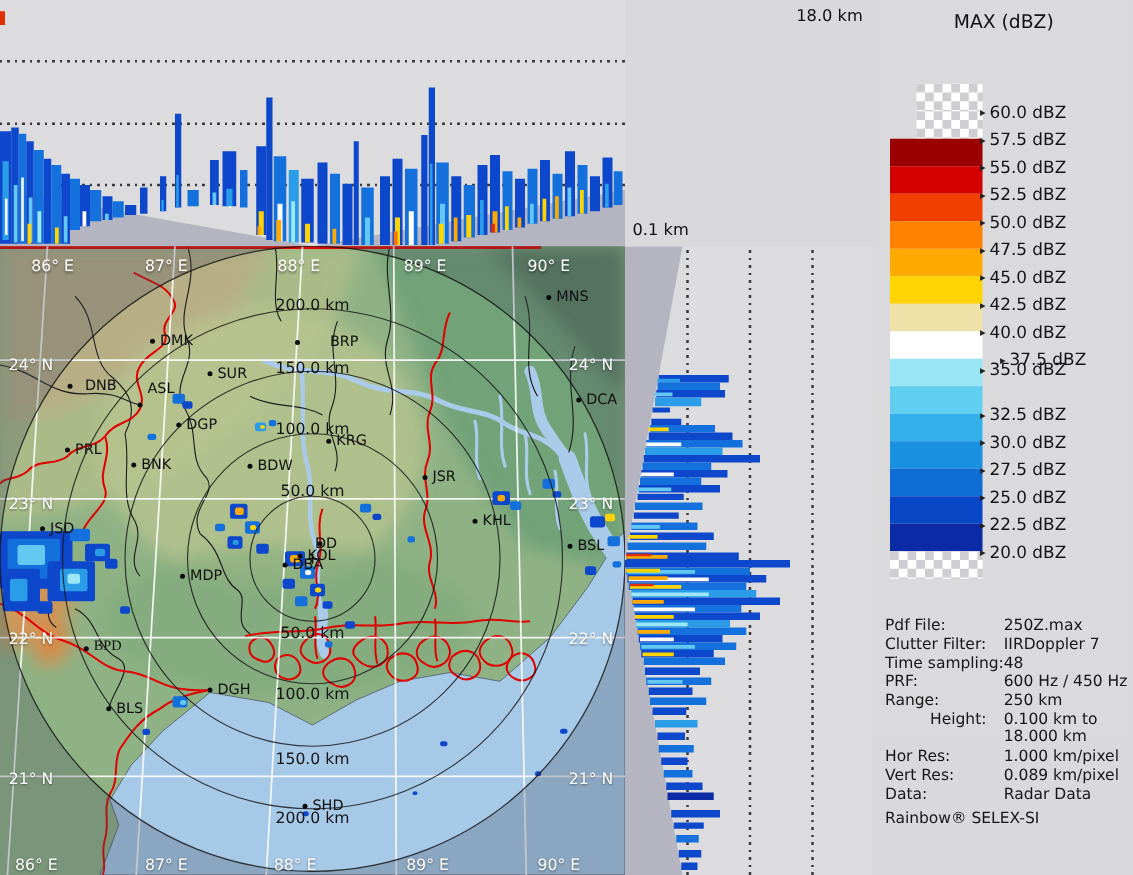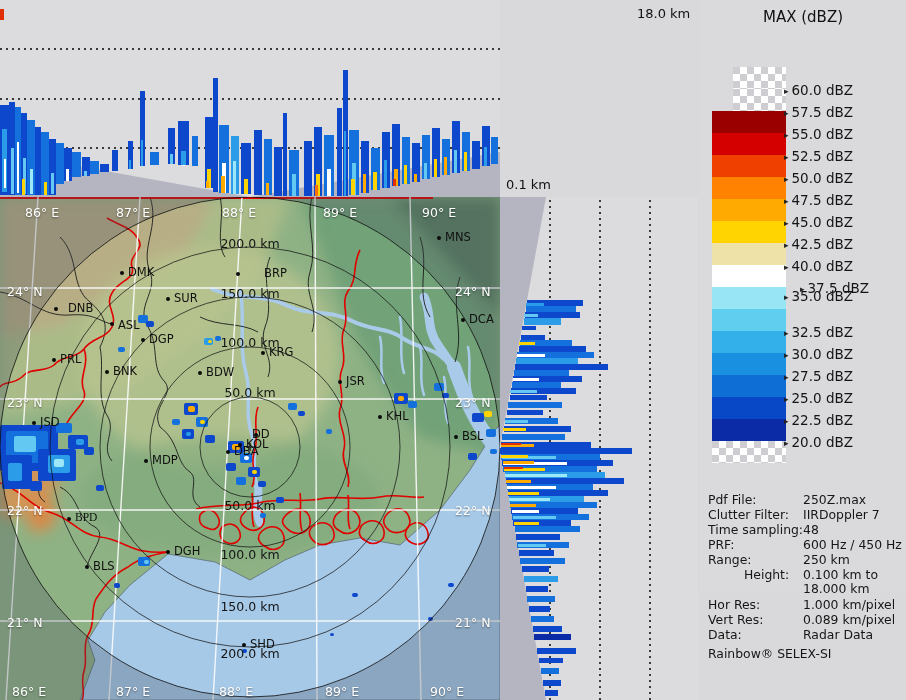--- a/index.html
+++ b/index.html
@@ -404,21 +404,21 @@
     </g>
   </svg>
   <div id="mapLabels">
       <div class="cityDot" style="left: 120px; top: 74px;"></div>
       <div class="city" style="left: 128px; top: 68px;">DMK</div>
       <div class="cityDot" style="left: 166px; top: 100px;"></div>
       <div class="city" style="left: 174px; top: 94px;">SUR</div>
       <div class="cityDot" style="left: 54px; top: 110px;"></div>
       <div class="city" style="left: 48px; top: 104px; margin-left: 20px;">DNB</div>
       <div class="cityDot" style="left: 110px; top: 125px;"></div>
-      <div class="city" style="left: 118px; top: 121px;">ASL</div>
+      <div class="city" style="left: 118px; top: 106px;">ASL</div>
       <div class="cityDot" style="left: 141px; top: 141px;"></div>
       <div class="city" style="left: 149px; top: 135px;">DGP</div>
       <div class="cityDot" style="left: 52px; top: 161px;"></div>
       <div class="city" style="left: 60px; top: 155px;">PRL</div>
       <div class="cityDot" style="left: 105px; top: 173px;"></div>
       <div class="city" style="left: 113px; top: 167px;">BNK</div>
       <div class="cityDot" style="left: 198px; top: 174px;"></div>
       <div class="city" style="left: 206px; top: 168px;">BDW</div>
       <div class="cityDot" style="left: 261px; top: 154px;"></div>
       <div class="city" style="left: 269px; top: 148px;">KRG</div>

